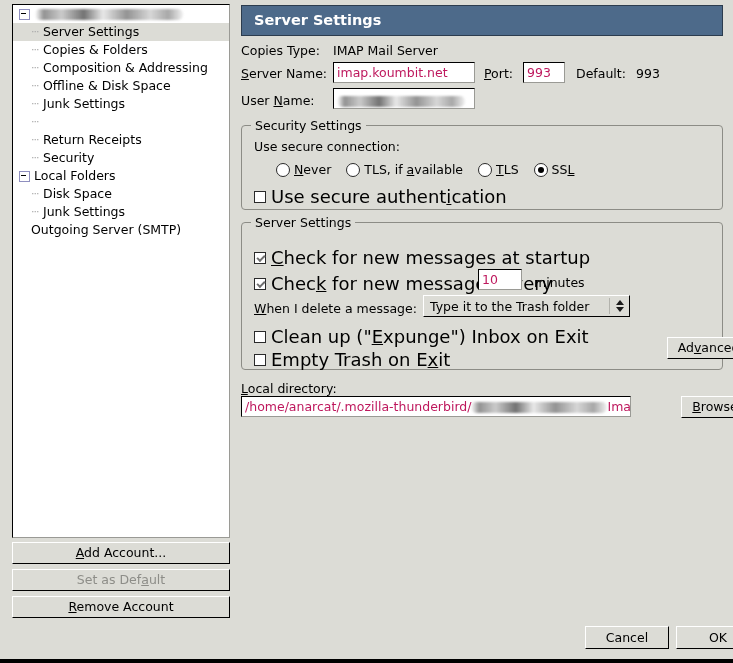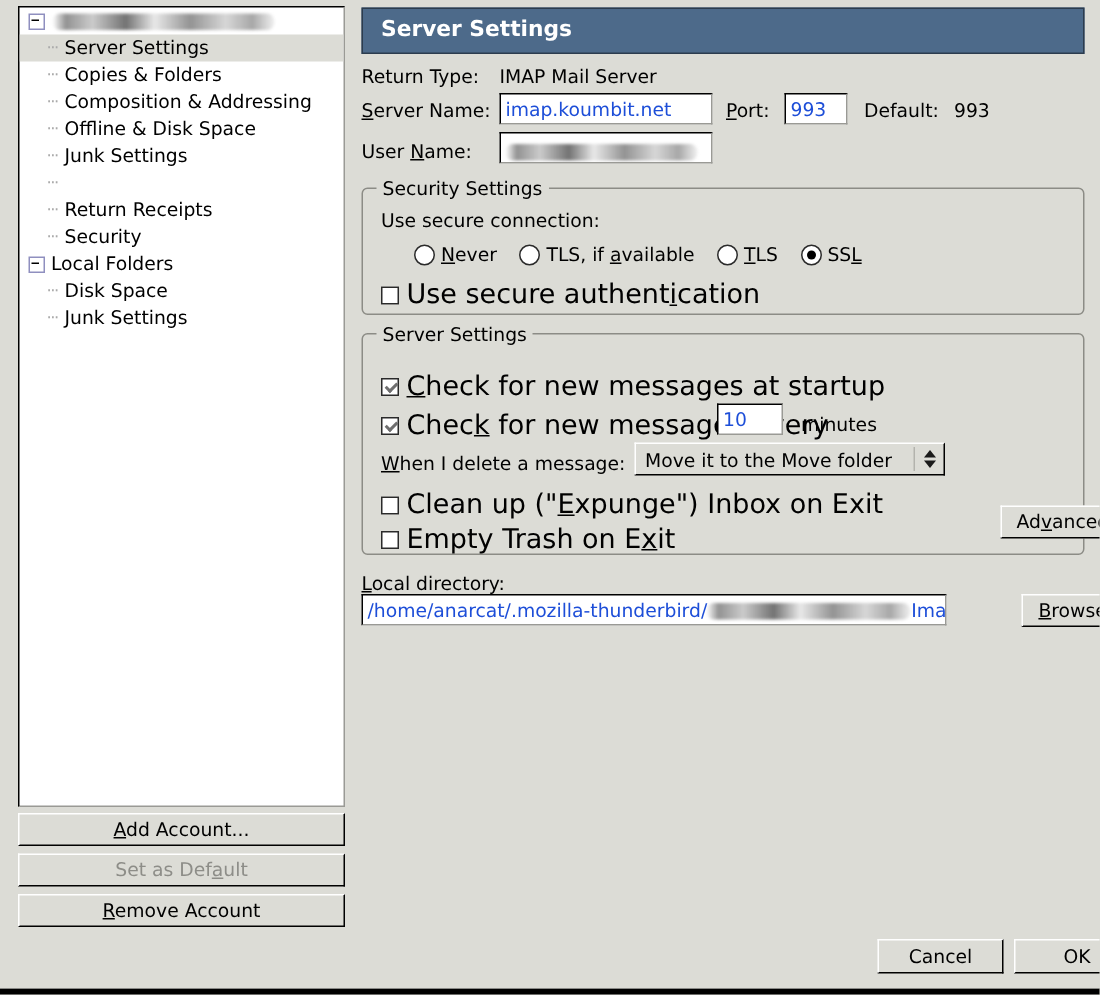--- a/index.html
+++ b/index.html
@@ -166,21 +166,21 @@
   }
   .txtbox {
     position: absolute;
     background: #ffffff;
     border: 1px solid #000;
     border-right-color: #9a9a95;
     border-bottom-color: #9a9a95;
     box-sizing: border-box;
     font-family: "DejaVu Sans", sans-serif;
     font-size: 12.5px;
-    color: #1d4ed8;
+    color: #be185d;
     padding: 0 3px;
     line-height: 19px;
     height: 21px;
     overflow: hidden;
     white-space: nowrap;
     cursor: text;
   }
 
   #lbl-server-type { left: 5px; top: 43px; }
   #val-server-type { left: 97px; top: 43px; }
@@ -410,33 +410,36 @@
     <div class="tree-row tree-indent-1">
       <span class="tree-dash">···</span>
       <span class="tree-label">Disk Space</span>
     </div>
 
     <div class="tree-row tree-indent-1">
       <span class="tree-dash">···</span>
       <span class="tree-label">Junk Settings</span>
     </div>
 
+    <div class="tree-row" style="padding-left:18px;">
+      <span class="tree-label">Outgoing Server (SMTP)</span>
+    </div>
 
   </div>
 
   <button class="side-btn" id="btn-add-account"><span class="ak">A</span>dd Account...</button>
   <button class="side-btn disabled" id="btn-set-default">Set as Def<span class="ak">a</span>ult</button>
   <button class="side-btn" id="btn-remove-account"><span class="ak">R</span>emove Account</button>
 </div>
 
 <div id="right-panel">
 
   <div id="pane-header">Server Settings</div>
 
-  <div class="fld-label" id="lbl-server-type">Return Type:</div>
+  <div class="fld-label" id="lbl-server-type">Copies Type:</div>
   <div class="fld-static" id="val-server-type">IMAP Mail Server</div>
 
   <div class="fld-label" id="lbl-server-name"><span class="ak">S</span>erver Name:</div>
   <div class="txtbox" id="in-server-name">imap.koumbit.net</div>
 
   <div class="fld-label" id="lbl-port"><span class="ak">P</span>ort:</div>
   <div class="txtbox" id="in-port">993</div>
 
   <div class="fld-label" id="lbl-default">Default:</div>
   <div class="fld-static" id="val-default">993</div>
@@ -486,21 +489,21 @@
 
     <div class="cb-row" style="left:12px; top:50px;">
       <span class="cb checked"></span>
       <span>Chec<span class="ak">k</span> for new messages every</span>
     </div>
     <div class="txtbox" style="left:236px; top:46px; width:44px;">10</div>
     <div class="gb-text" style="left:292px; top:52px;">minutes</div>
 
     <div class="gb-text" style="left:12px; top:78px;"><span class="ak">W</span>hen I delete a message:</div>
     <div class="dropdown" style="left:181px; top:72px; width:207px;">
-      <span class="dd-text">Move it to the Move folder</span>
+      <span class="dd-text">Type it to the Trash folder</span>
       <span class="dd-sep"></span>
       <span class="dd-arrows">
         <span class="up"></span>
         <span class="dn"></span>
       </span>
     </div>
 
     <div class="cb-row" style="left:12px; top:103px;">
       <span class="cb"></span>
       <span>Clean up ("<span class="ak">E</span>xpunge") Inbox on Exit</span>

